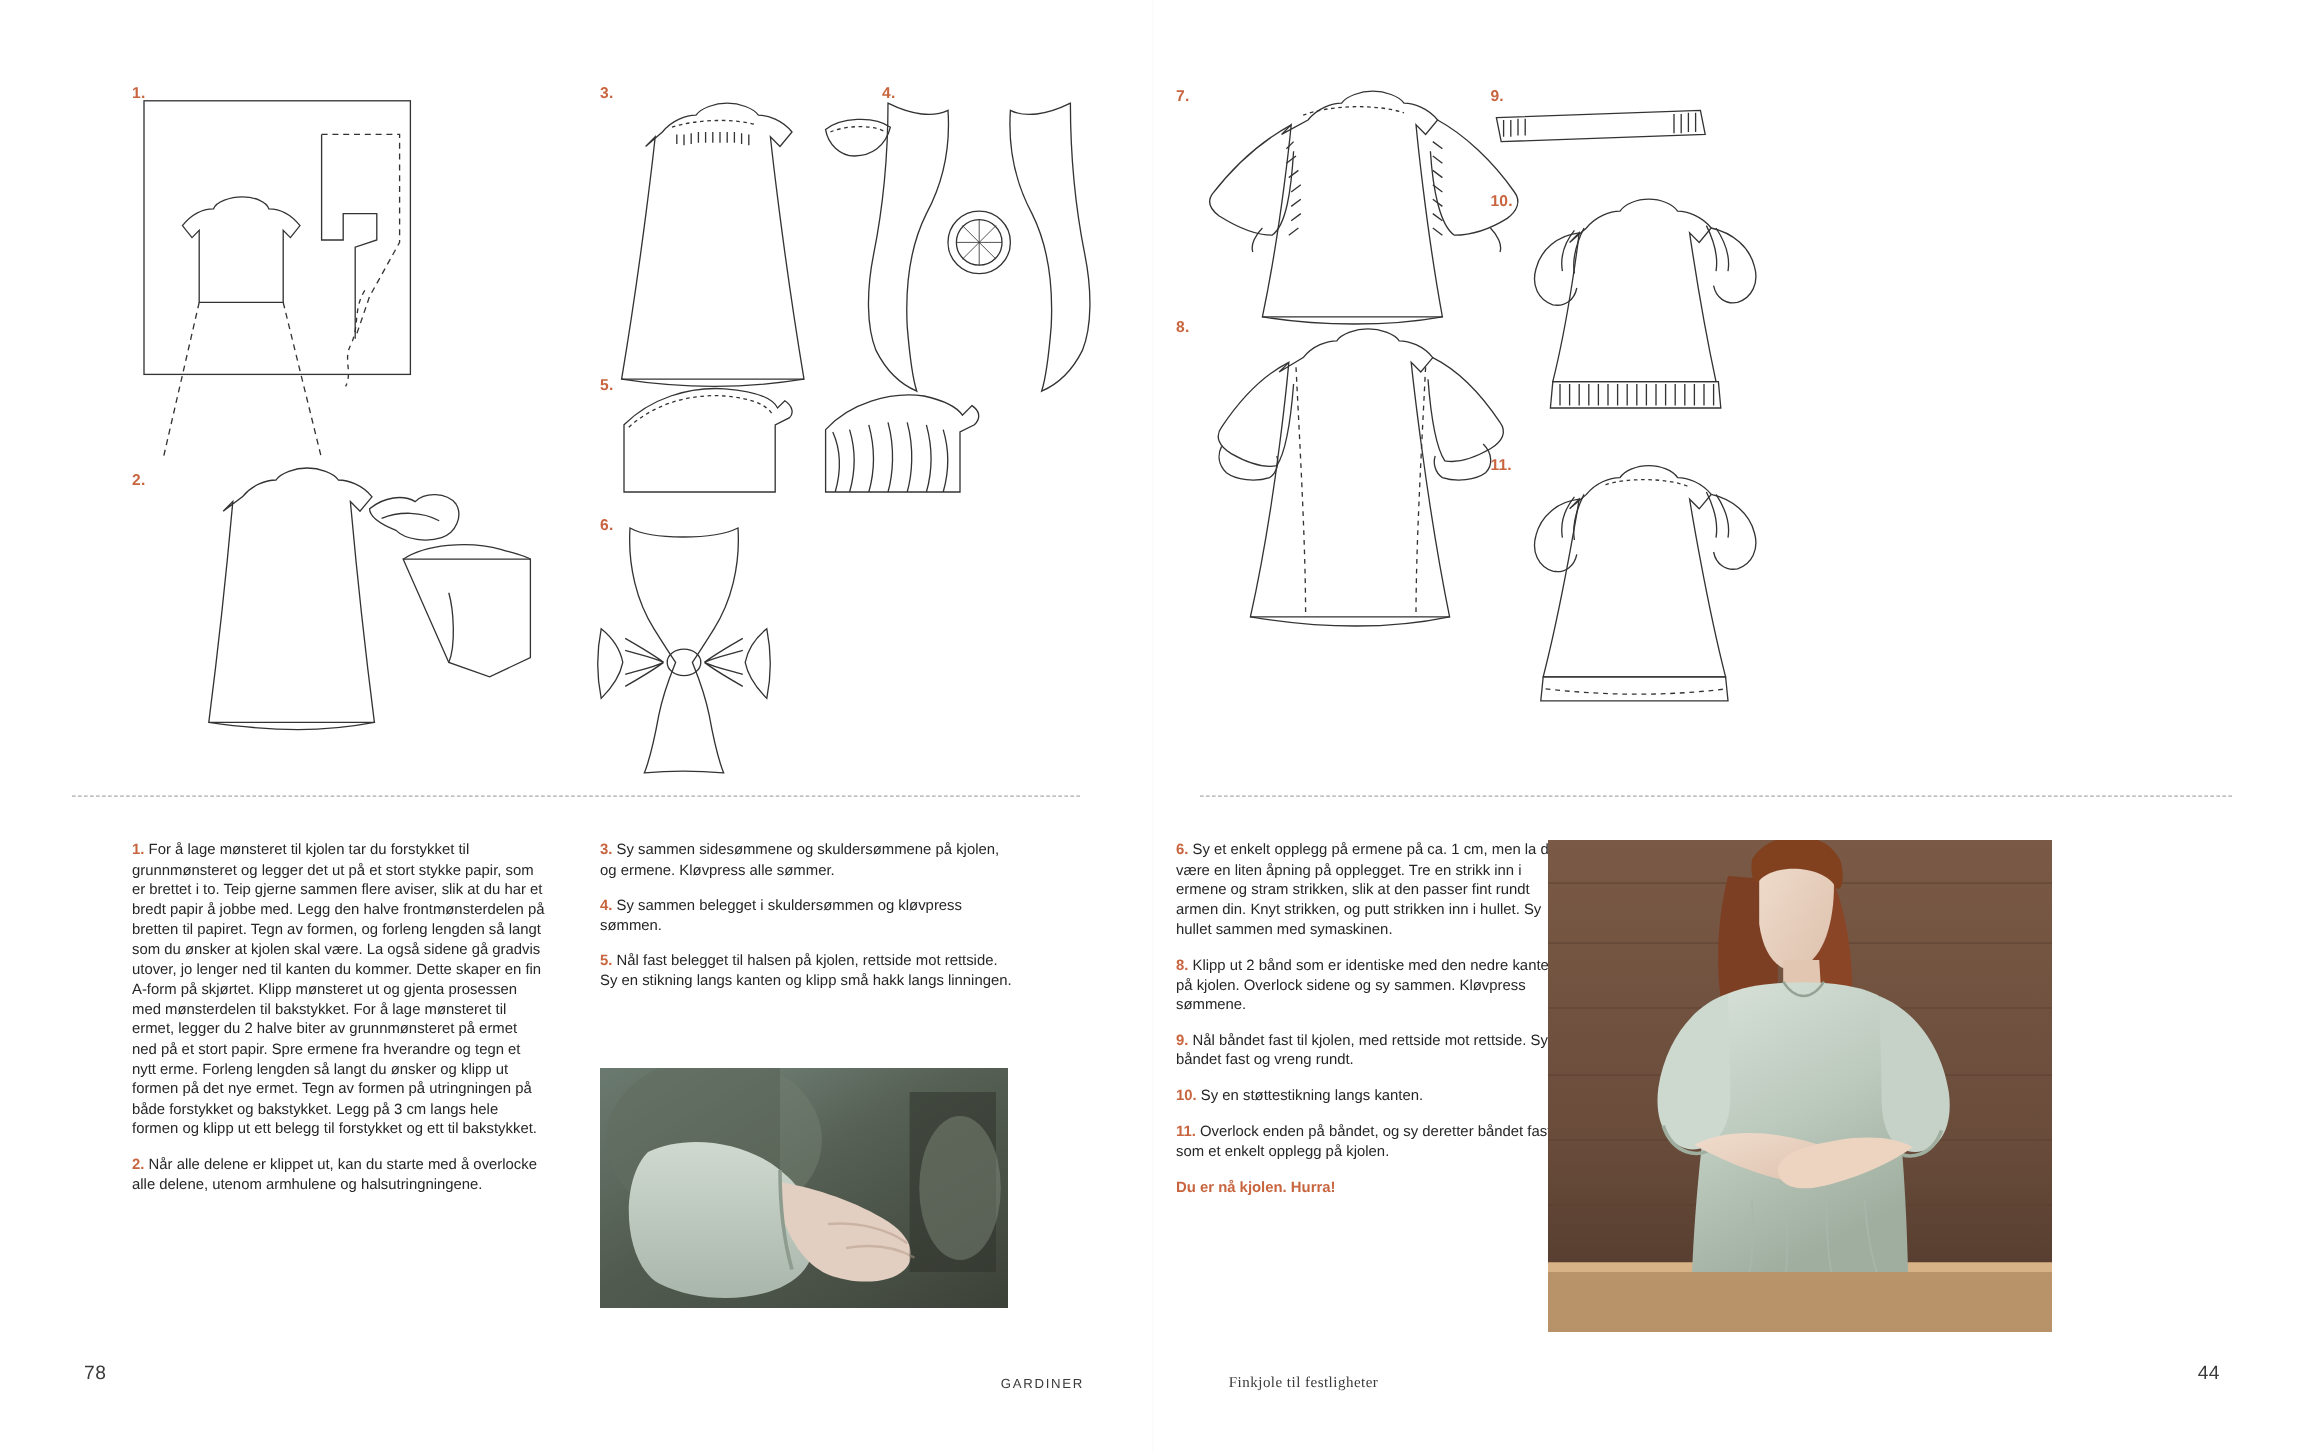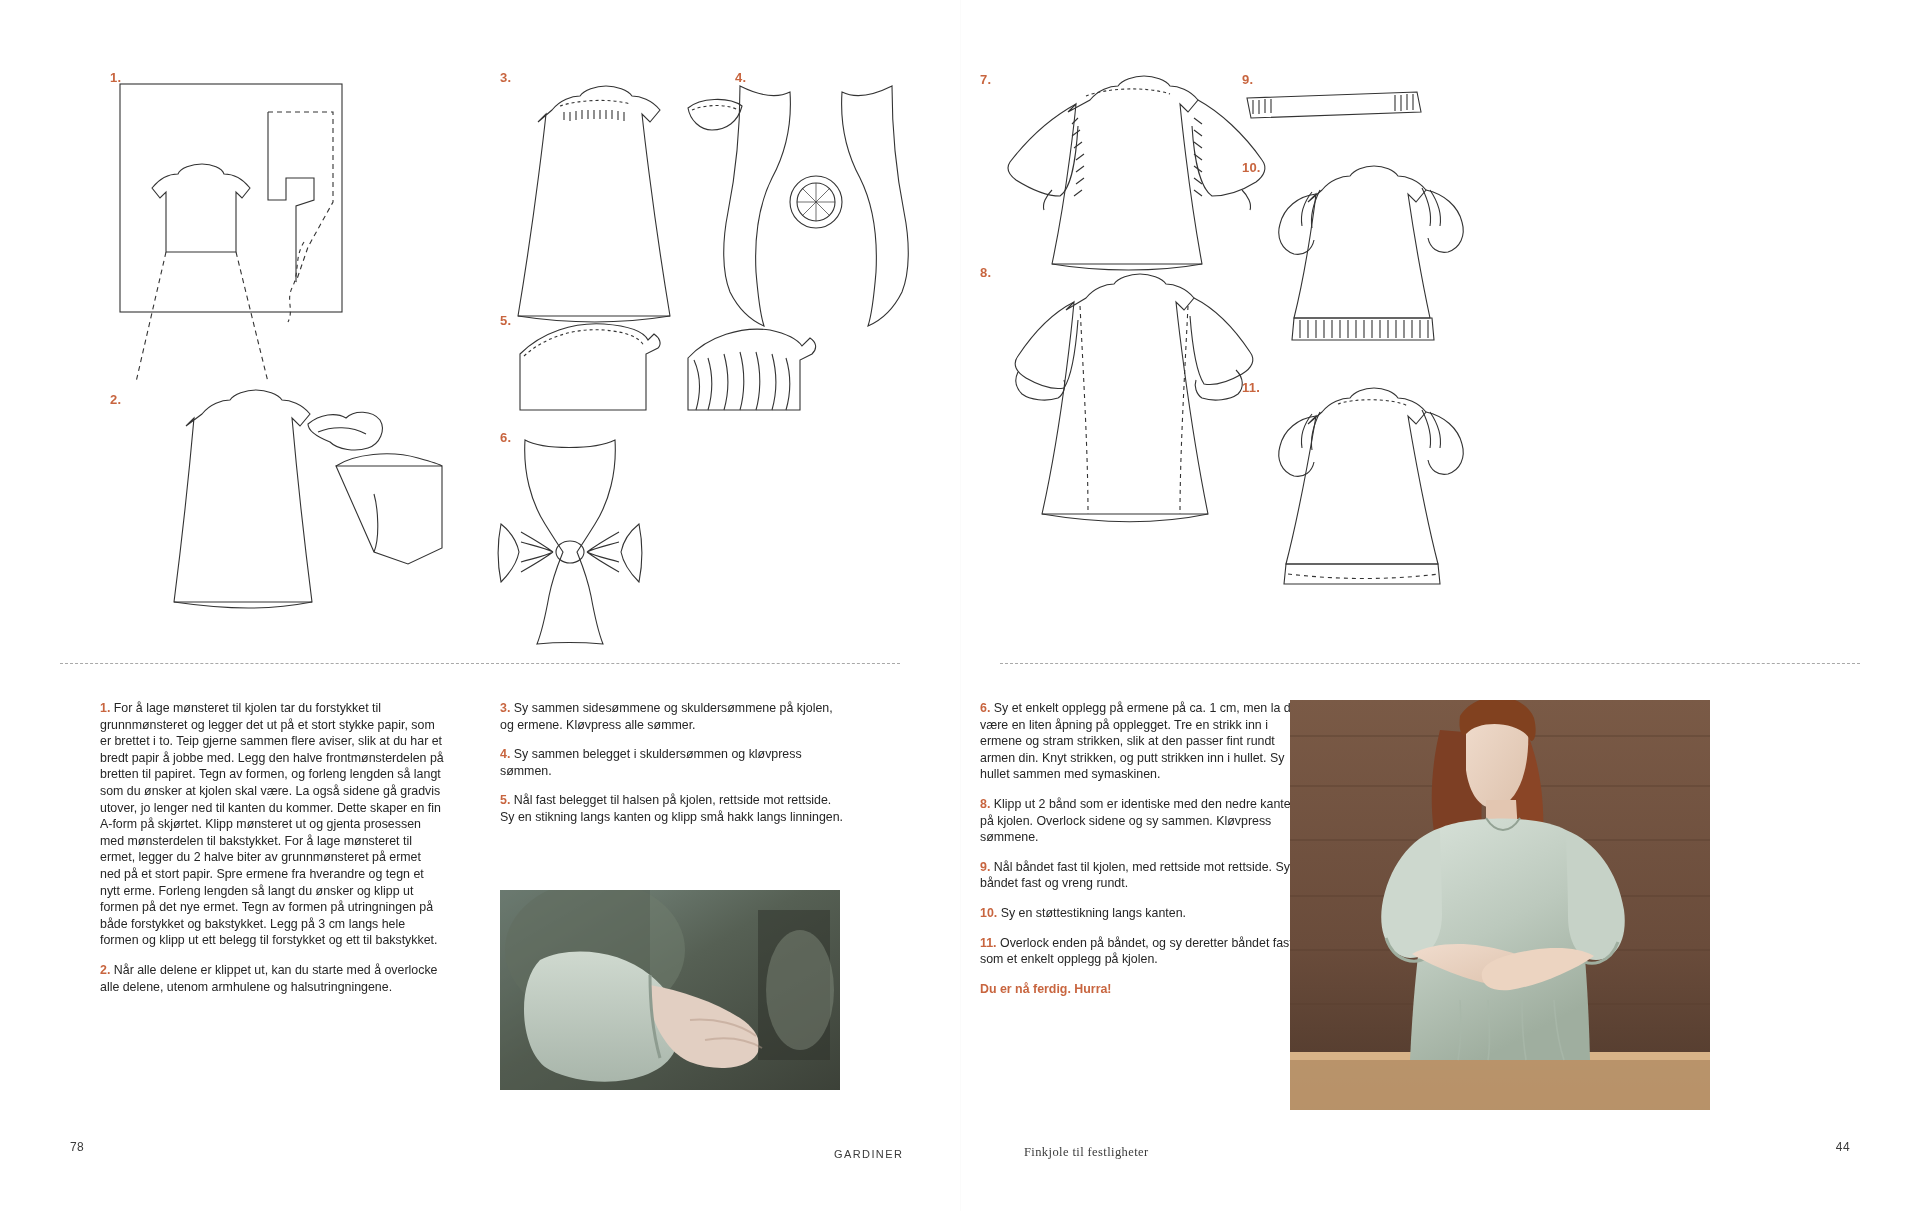--- a/index.html
+++ b/index.html
@@ -84,21 +84,21 @@
     position: absolute;
     overflow: hidden;
     background: #9aa59b;
   }
   .photo svg { display: block; }
 
   
   .folio {
     position: absolute;
     bottom: 57px;
-    font-size: 12px;
+    font-size: 16px;
     color: #3a3a3a;
     letter-spacing: .4px;
   }
   .runhead {
     position: absolute;
     bottom: 51px;
     font-size: 11px;
     letter-spacing: 1.4px;
     color: #3a3a3a;
     margin-left: 44px;
@@ -196,21 +196,21 @@
           <path d="M124 96 C110 104 100 110 92 116 M124 106 C110 110 100 112 92 116 M124 126 C110 122 100 120 92 116 M124 136 C110 128 100 122 92 116"></path>
           <ellipse cx="75" cy="116" rx="14" ry="11"></ellipse>
         </svg>
       </div>
 
     </div>
 
     <div class="cutline"></div>
 
     <div class="cols">
-      <div class="col" style="left:100px; width:345px;">
+      <div class="col" style="left:110px; width:345px;">
         <p><span class="lead">1.</span> <span>For å lage mønsteret til kjolen tar du forstykket til grunnmønsteret og legger det ut på et stort stykke papir, som er brettet i to. Teip gjerne sammen flere aviser, slik at du har et bredt papir å jobbe med. Legg den halve frontmønsterdelen på bretten til papiret. Tegn av formen, og forleng lengden så langt som du ønsker at kjolen skal være. La også sidene gå gradvis utover, jo lenger ned til kanten du kommer. Dette skaper en fin A-form på skjørtet. Klipp mønsteret ut og gjenta prosessen med mønsterdelen til bakstykket. For å lage mønsteret til ermet, legger du 2 halve biter av grunnmønsteret på ermet ned på et stort papir. Spre ermene fra hverandre og tegn et nytt erme. Forleng lengden så langt du ønsker og klipp ut formen på det nye ermet. Tegn av formen på utringningen på både forstykket og bakstykket. Legg på 3 cm langs hele formen og klipp ut ett belegg til forstykket og ett til bakstykket.</span></p>
         <p><span class="lead">2.</span> <span>Når alle delene er klippet ut, kan du starte med å overlocke alle delene, utenom armhulene og halsutringningene.</span></p>
       </div>
 
       <div class="col" style="left:500px; width:345px;">
         <p><span class="lead">3.</span> <span>Sy sammen sidesømmene og skuldersømmene på kjolen, og ermene. Kløvpress alle sømmer.</span></p>
         <p><span class="lead">4.</span> <span>Sy sammen belegget i skuldersømmen og kløvpress sømmen.</span></p>
         <p><span class="lead">5.</span> <span>Nål fast belegget til halsen på kjolen, rettside mot rettside. Sy en stikning langs kanten og klipp små hakk langs linningen.</span></p>
       </div>
     </div>
@@ -315,21 +315,21 @@
 
     <div class="cutline"></div>
 
     <div class="cols">
       <div class="col" style="left:20px; width:330px;">
         <p><span class="lead">6.</span> <span>Sy et enkelt opplegg på ermene på ca. 1 cm, men la det være en liten åpning på opplegget. Tre en strikk inn i ermene og stram strikken, slik at den passer fint rundt armen din. Knyt strikken, og putt strikken inn i hullet. Sy hullet sammen med symaskinen.</span></p>
         <p><span class="lead">8.</span> <span>Klipp ut 2 bånd som er identiske med den nedre kanten på kjolen. Overlock sidene og sy sammen. Kløvpress sømmene.</span></p>
         <p><span class="lead">9.</span> <span>Nål båndet fast til kjolen, med rettside mot rettside. Sy båndet fast og vreng rundt.</span></p>
         <p><span class="lead">10.</span> <span>Sy en støttestikning langs kanten.</span></p>
         <p><span class="lead">11.</span> <span>Overlock enden på båndet, og sy deretter båndet fast som et enkelt opplegg på kjolen.</span></p>
-        <p class="done">Du er nå ferdig. Hurra!</p>
+        <p class="done">Du er nå kjolen. Hurra!</p>
       </div>
     </div>
 
     <div class="photo" style="left:330px; top:700px; width:420px; height:410px;">
       <svg width="420" height="410" viewBox="0 0 420 410">
         <defs>
           <linearGradient id="wood" x1="0" y1="0" x2="0" y2="1">
             <stop offset="0%" stop-color="#7a5a46"></stop>
             <stop offset="60%" stop-color="#6a4c3b"></stop>
             <stop offset="100%" stop-color="#4e382b"></stop>

